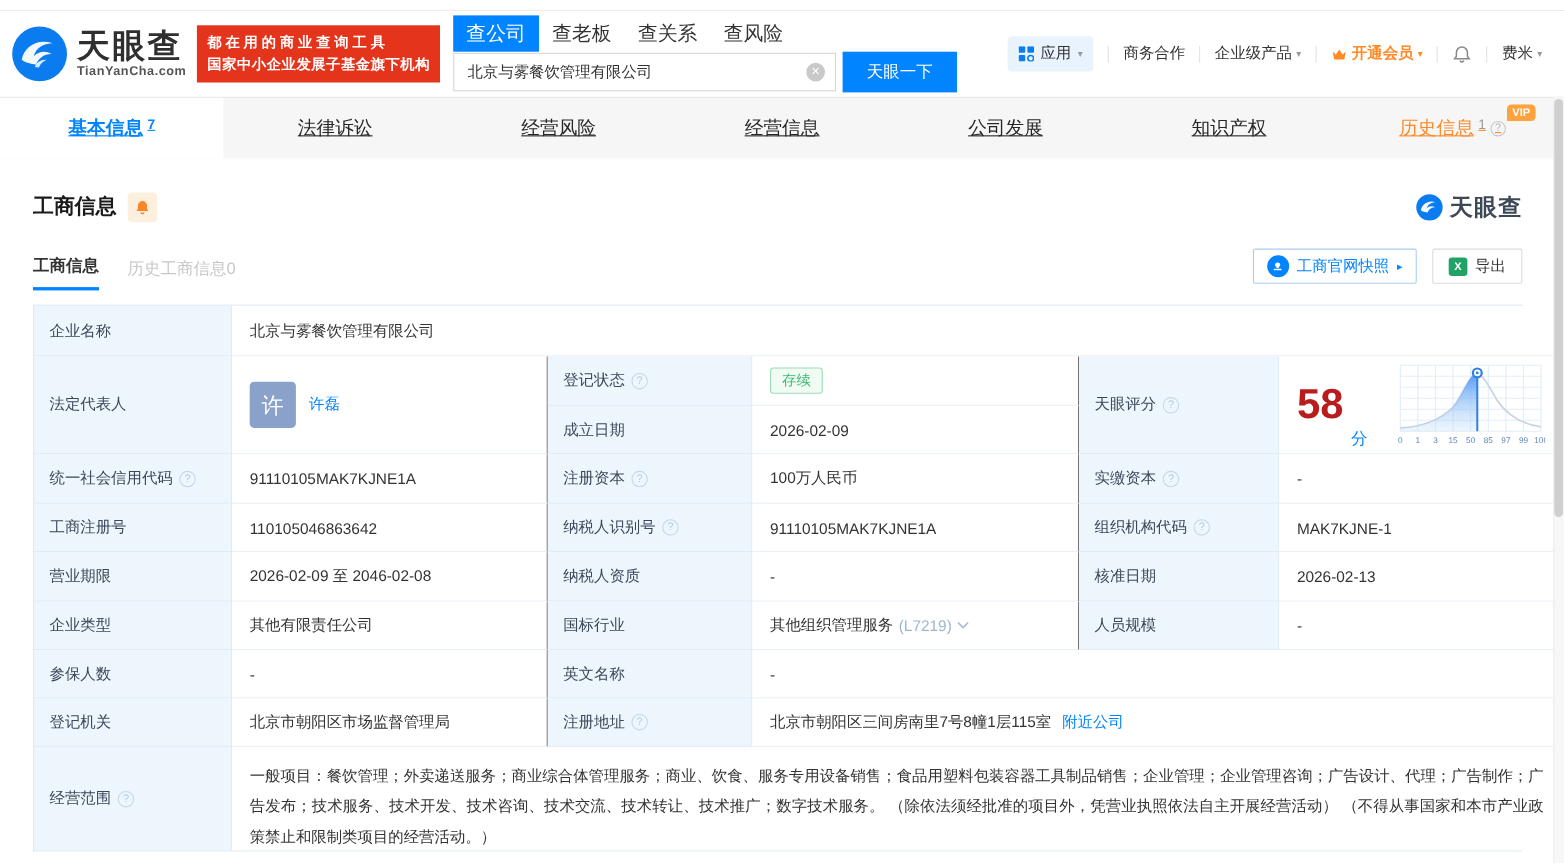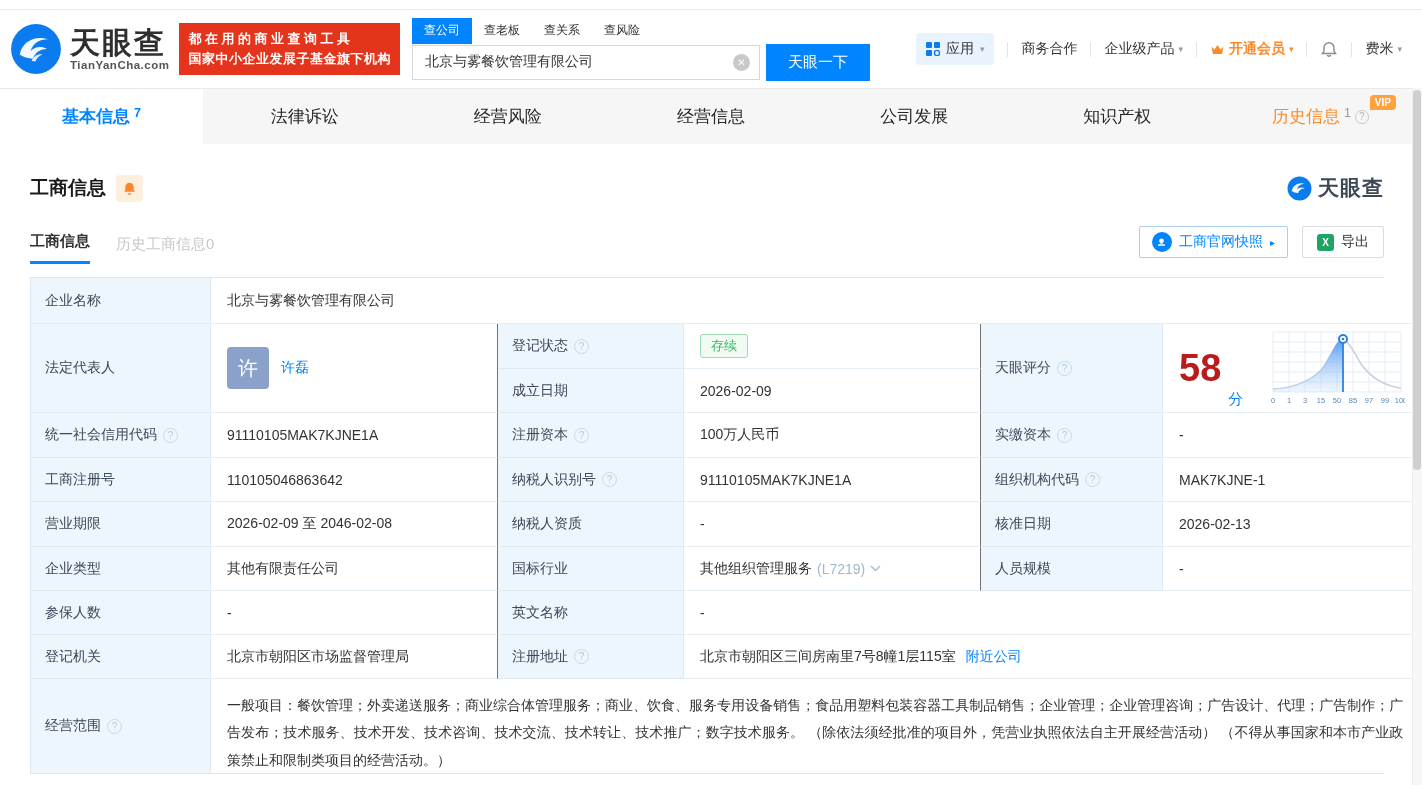--- a/index.html
+++ b/index.html
@@ -13,41 +13,41 @@
   
   header { display:flex; align-items:center; height:78px; padding:4px 20px 4px 10px; }
   .logo { display:flex; align-items:center; gap:8px; cursor:pointer; }
   .logo-txt .t1 { font-size:30px; font-weight:bold; color:#2f2f2f; letter-spacing:2px; line-height:1.05; }
   .logo-txt .t2 { font-size:11.5px; font-weight:bold; color:#555; letter-spacing:.5px; }
   .promo { background:#e5341c; color:#fff; font-size:13px; font-weight:bold; padding:6px 9px; margin-left:10px; line-height:1.55; white-space:nowrap; }
   .promo .p1 { letter-spacing:3.5px; }
   .promo .p2 { letter-spacing:.5px; }
 
   .searchblk { margin-left:12px; width:458px; }
-  .search-tabs { display:flex; align-items:flex-end; font-size:12px; }
+  .search-tabs { display:flex; align-items:flex-end; font-size:18px; }
   .search-tabs .stab { padding:4px 12px 5px; cursor:pointer; color:#333; }
   .search-tabs .stab.active { background:#0084ff; color:#fff; }
   .search-row { display:flex; align-items:center; }
   .inp-wrap { position:relative; flex:1; }
   .inp-wrap input { width:100%; height:35px; border:1px solid #d6d6d6; padding:0 34px 0 12px; font-size:14px; color:#333; outline:none; font-family:inherit; }
   .clear { position:absolute; right:10px; top:9px; width:17px; height:17px; border-radius:50%; background:#c9c9c9; color:#fff; font-size:10px; display:flex; align-items:center; justify-content:center; cursor:pointer; }
   .go-btn { margin-left:6px; width:104px; height:37px; background:#0084ff; color:#fff; font-size:15px; border:none; cursor:pointer; font-family:inherit; }
 
   .hspace { flex:1; }
   .hnav { display:flex; align-items:center; gap:13px; font-size:14px; color:#333; white-space:nowrap; }
   .hsep { width:1px; height:15px; background:#e3e3e3; }
   .apps { display:flex; align-items:center; gap:6px; background:#e9f3fe; border-radius:4px; padding:7px 10px; cursor:pointer; }
   .navitem { display:flex; align-items:center; gap:4px; cursor:pointer; }
   .caret { font-size:9px; color:#999; }
   .vip-entry { color:#ff8a26; font-weight:bold; }
   .vip-entry .caret { color:#ff8a26; }
 
   
   .main-tabs { display:grid; grid-template-columns:repeat(7,1fr); height:56px; background:#f6f6f6; border-top:1px solid #e9e9e9; }
-  .mtab { display:flex; align-items:center; justify-content:center; font-size:17px; color:#262626; cursor:pointer; position:relative; }
+  .mtab { display:flex; align-items:center; justify-content:center; font-size:17px; color:#262626; cursor:pointer; position:relative;text-decoration:underline; }
   .mtab.active { background:#fff; color:#0084ff; font-weight:bold; }
   .mtab .cnt { font-size:12.5px; margin-left:4px; margin-top:-8px; }
   .mtab.active .cnt { color:#0084ff; }
   .mtab.hist { color:#ff8a26; }
   .mtab.hist .cnt { color:#9a9a9a; font-weight:normal; }
   .vip-badge { position:absolute; top:6px; right:26px; background:#ffa13d; color:#fff; font-size:10px; font-weight:bold; padding:1px 5px; border-radius:4px 4px 4px 0; line-height:1.3; }
   .qmark { width:14px; height:14px; border-radius:50%; border:1px solid #c9c9c9; color:#b5b5b5; font-size:10px; display:inline-flex; align-items:center; justify-content:center; margin-left:4px; }
 
   
   main { padding:30px 38px 0 30px; }

